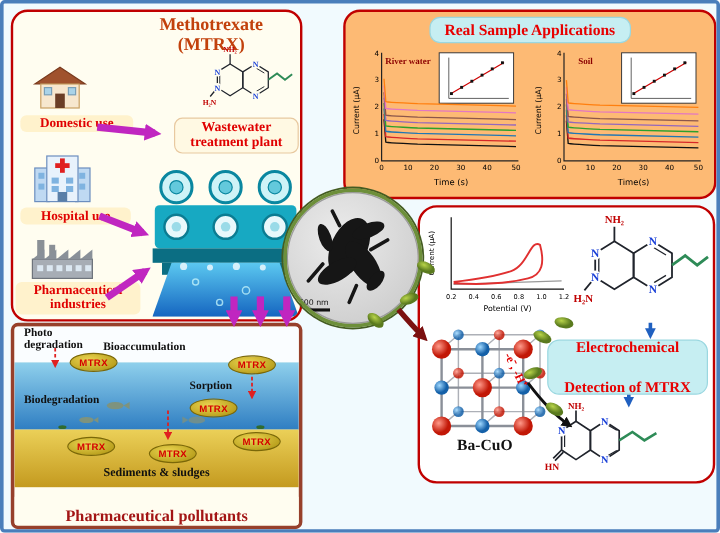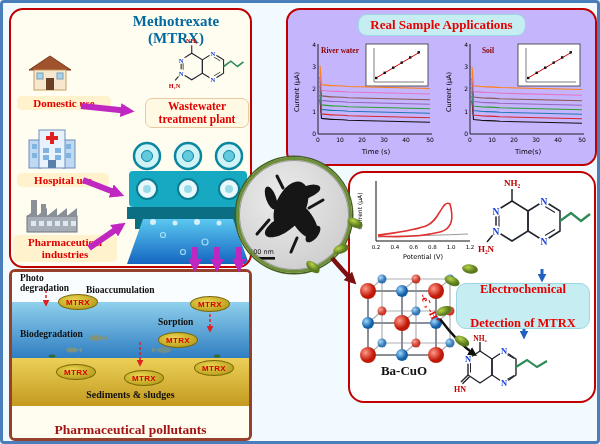--- a/index.html
+++ b/index.html
@@ -1,25 +1,25 @@
 <!DOCTYPE html>
 <html><head>
 <meta charset="utf-8">
 <style>
   *{margin:0;padding:0;box-sizing:border-box;}
   html,body{width:600px;height:444px;}
   body{position:relative;font-family:"Liberation Serif",serif;background:#fff;}
   #page{position:absolute;inset:0;background:#F1FAFE;border:3px solid #4A7EBB;border-radius:4px;overflow:hidden;}
   .panel{position:absolute;z-index:10;}
   #panel-tl{left:6px;top:5px;width:243px;height:260px;background:#FFFDF0;border:2.5px solid #C00000;border-radius:14px;overflow:hidden;}
-  #panel-tr{left:283px;top:5px;width:311px;height:158px;background:#c4b5fd;border:2.5px solid #C00000;border-radius:14px;}
+  #panel-tr{left:283px;top:5px;width:311px;height:158px;background:#fdba74;border:2.5px solid #C00000;border-radius:14px;}
   #panel-bl{left:6px;top:266px;width:243px;height:172px;background:#FFFDF0;border:3px solid #97402B;border-radius:6px;overflow:hidden;}
   #panel-br{left:345px;top:168px;width:248px;height:232px;background:#FFFFFF;border:2.5px solid #C00000;border-radius:16px;}
   .abs{position:absolute;}
-  .tl-title{left:92px;top:3px;width:146px;text-align:center;color:#0369a1;font-weight:bold;font-size:15px;line-height:1.1;}
+  .tl-title{left:92px;top:3px;width:146px;text-align:center;color:#c2410c;font-weight:bold;font-size:15px;line-height:1.1;}
   .srclabel{position:absolute;color:#E00000;font-weight:bold;font-size:11px;line-height:1.12;text-align:center;background:#FFF2CC;border-radius:5px;padding:1px 2px;}
   .plant-label{left:134px;top:88px;width:104px;text-align:center;color:#E00000;font-weight:bold;font-size:11.5px;line-height:1.12;background:#FFF9E3;border:1px solid #E8C9A0;border-radius:7px;padding:1px 2px;}
   .chip{background:#C6EEF2;border:1px solid #9ad7e0;border-radius:9px;color:#E80000;font-weight:bold;text-align:center;}
   #tr-chip{left:50%;top:4px;transform:translateX(-50%);padding:2px 12px;font-size:13px;white-space:nowrap;}
   #tem{left:233px;top:154px;width:116px;height:116px;border-radius:50%;border:3px solid #6D8F3A;box-shadow:0 0 0 1.5px #445C22, inset 0 0 0 1px #9a9a9a;background:radial-gradient(circle at 40% 35%, #ECECEC, #C6C6C6);z-index:40;overflow:hidden;position:absolute;}
   #overlay{position:absolute;inset:0;z-index:60;pointer-events:none;}
   
   .bl-strip{left:0;top:0;width:100%;height:30px;background:#FAFDFF;}
   .bl-water{left:0;top:30px;width:100%;height:56px;background:linear-gradient(#8FD0EC,#2F7EC2);}
   .bl-sand{left:0;top:86px;width:100%;height:48px;background:linear-gradient(#EBD058,#C49A1F);}

